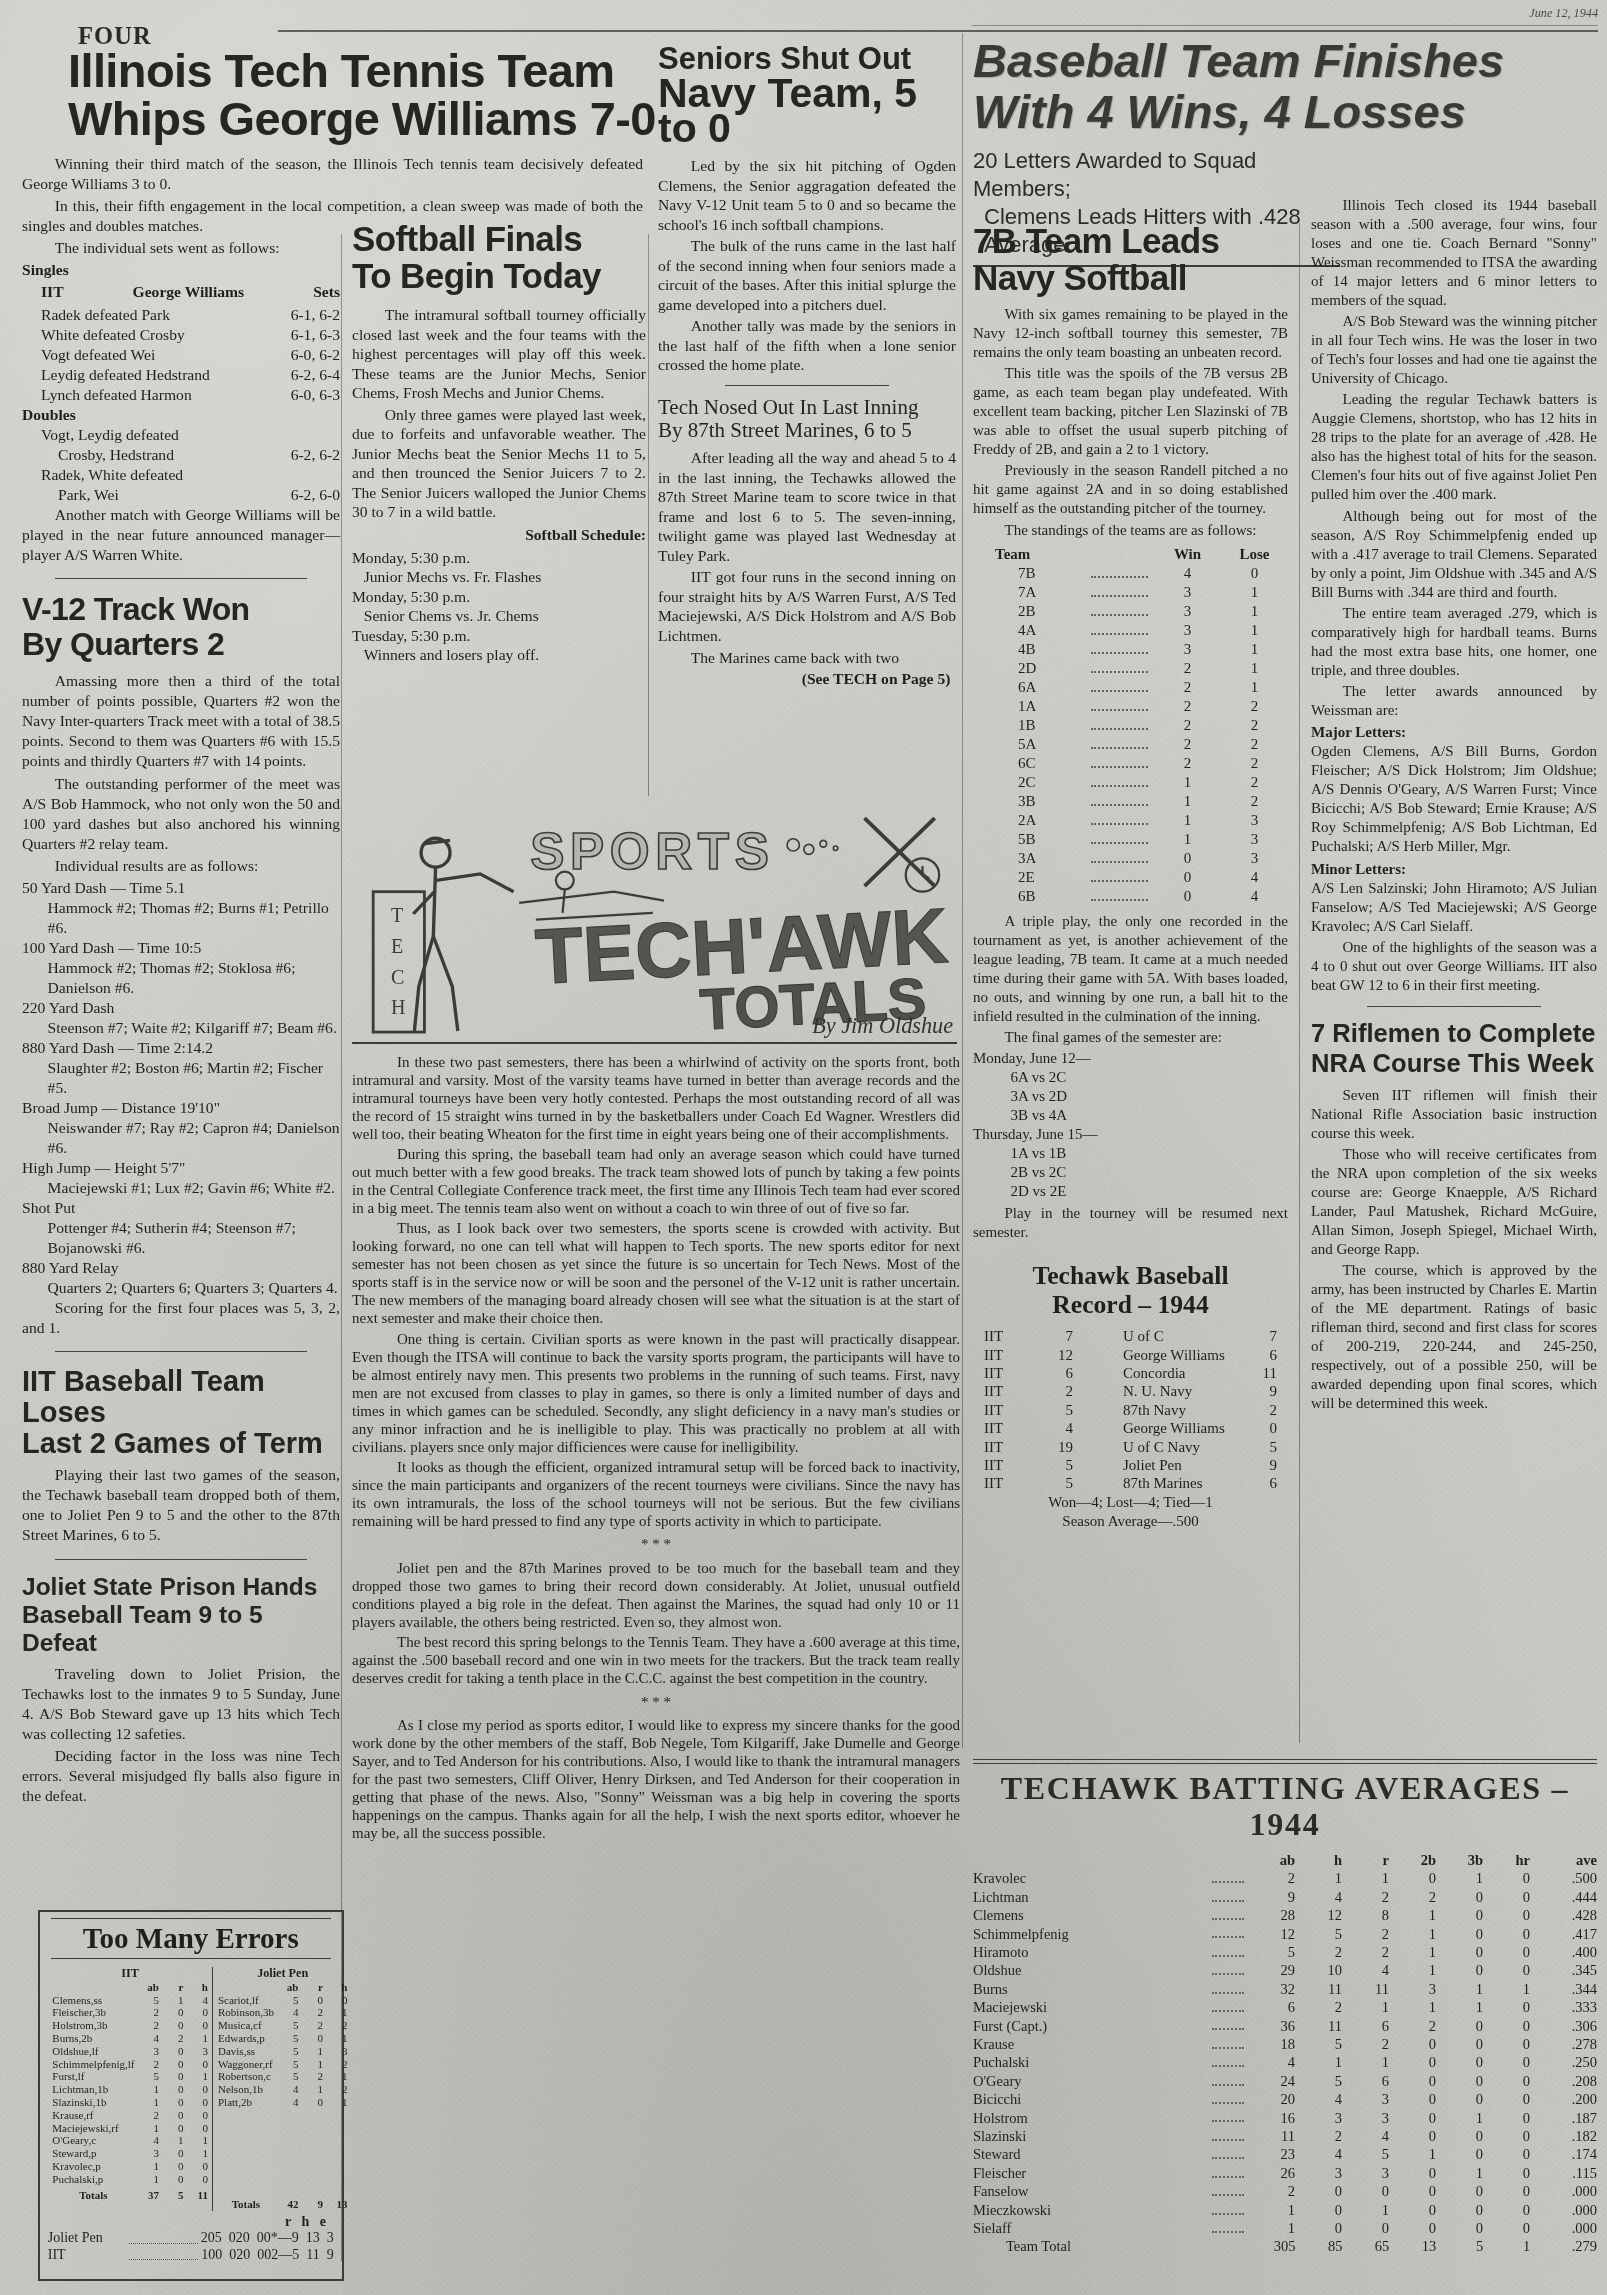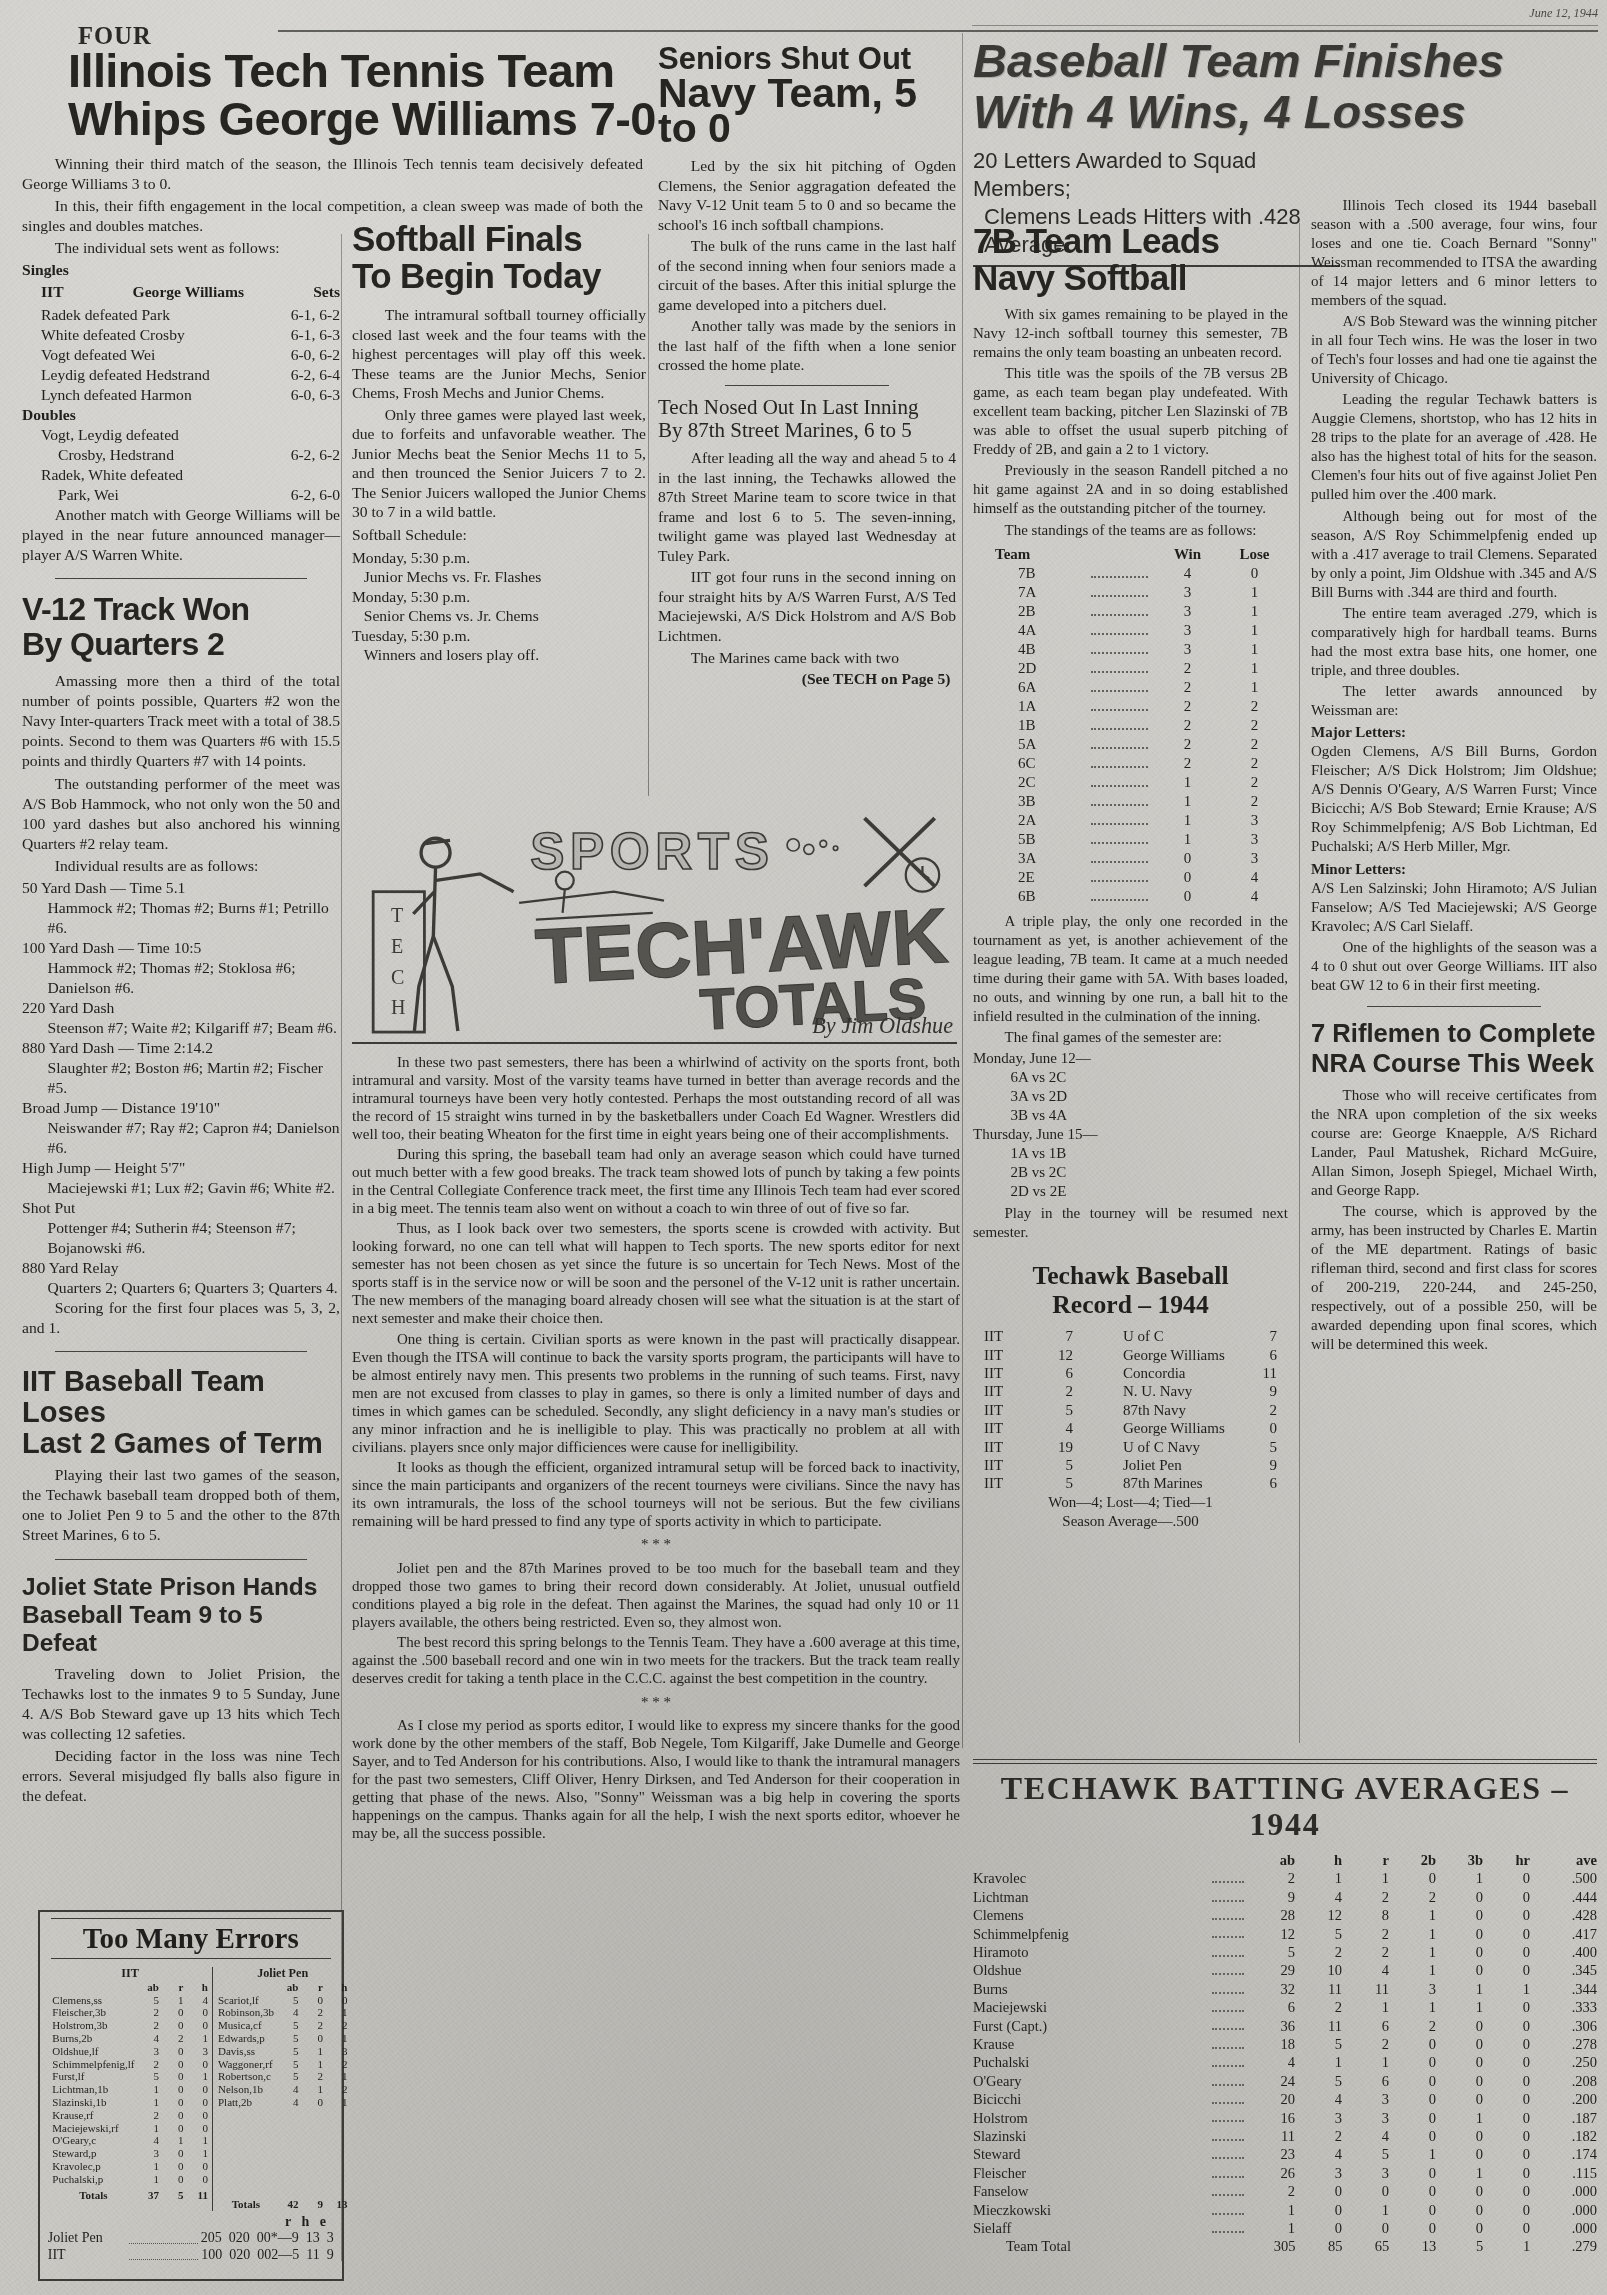--- a/index.html
+++ b/index.html
@@ -92,21 +92,21 @@
   .bat-row .dots{flex:1;border-bottom:2.2px dotted rgba(40,40,36,.6);margin:0 4.5px 4.5px}
   .bat-hdr .dots{flex:1;border-bottom:none;margin:0 4.5px}
   .bat-c{width:47px;text-align:right}
   .bat-c.ave{width:67px}
   .bat-total{font-weight:normal}
   .bat-total .nm{padding-left:33px}
   .dbl-rule{border-top:1.7px solid #3c3b37;border-bottom:1.7px solid #3c3b37;height:3.3px}
   
   .gfx{border-bottom:2.2px solid #3c3b37}
   .seeline{text-align:right;font-weight:bold;padding-right:5.6px}
-  .sched-title{font-weight:normal;text-align:left;margin:3.3px 0}
+  .sched-title{font-weight:bold;text-align:right;margin:3.3px 0}
   .letters-lbl{font-weight:bold;text-indent:0;margin:3.3px 0 0}
   .pgnum{font-family:"Liberation Serif",serif;font-weight:bold;font-size:24.5px;letter-spacing:1.1px;color:#2b2a27}
   .dateline{font-size:12.2px;font-style:italic;color:#4a4944}
 </style>
 </head>
 <body>
 
 <div class="page">
 
   <div class="abs pgnum" style="left:78px;top:22px">FOUR</div>
@@ -848,20 +848,21 @@
     <p class="jp np">Ogden Clemens, A/S Bill Burns, Gordon Fleischer; A/S Dick Holstrom; Jim Oldshue; A/S Dennis O'Geary, A/S Warren Furst; Vince Bicicchi; A/S Bob Steward; Ernie Krause; A/S Roy Schimmelpfenig; A/S Bob Lichtman, Ed Puchalski; A/S Herb Miller, Mgr.</p>
     <p class="letters-lbl">Minor Letters:</p>
     <p class="jp np">A/S Len Salzinski; John Hiramoto; A/S Julian Fanselow; A/S Ted Maciejewski; A/S George Kravolec; A/S Carl Sielaff.</p>
     <p class="jp">One of the highlights of the season was a 4 to 0 shut out over George Williams. IIT also beat GW 12 to 6 in their first meeting.</p>
 
     <hr class="rule" style="margin:11px 56px">
     <h2 class="hl-xs" style="font-size:25.6px;line-height:30px">7 Riflemen to Complete</h2>
     <h2 class="hl-xs" style="font-size:25.6px;line-height:30px;margin-bottom:7.8px">NRA Course This Week</h2>
     <div>
 
+    <p class="jp">Seven IIT riflemen will finish their National Rifle Association basic instruction course this week.</p>
         <p class="jp">Those who will receive certificates from the NRA upon completion of the six weeks course are: George Knaepple, A/S Richard Lander, Paul Matushek, Richard McGuire, Allan Simon, Joseph Spiegel, Michael Wirth, and George Rapp.</p>
         <p class="jp">The course, which is approved by the army, has been instructed by Charles E. Martin of the ME department. Ratings of basic rifleman third, second and first class for scores of 200-219, 220-244, and 245-250, respectively, out of a possible 250, will be awarded depending upon final scores, which will be determined this week.</p>
       </div>
   </div>
 
   <div class="abs" style="left:973px;top:1759px;width:624px">
     <div class="dbl-rule"></div>
     <div class="bat-title">TECHAWK BATTING AVERAGES – 1944</div>
     <div class="bat-hdr">
       <span class="nm"></span>

